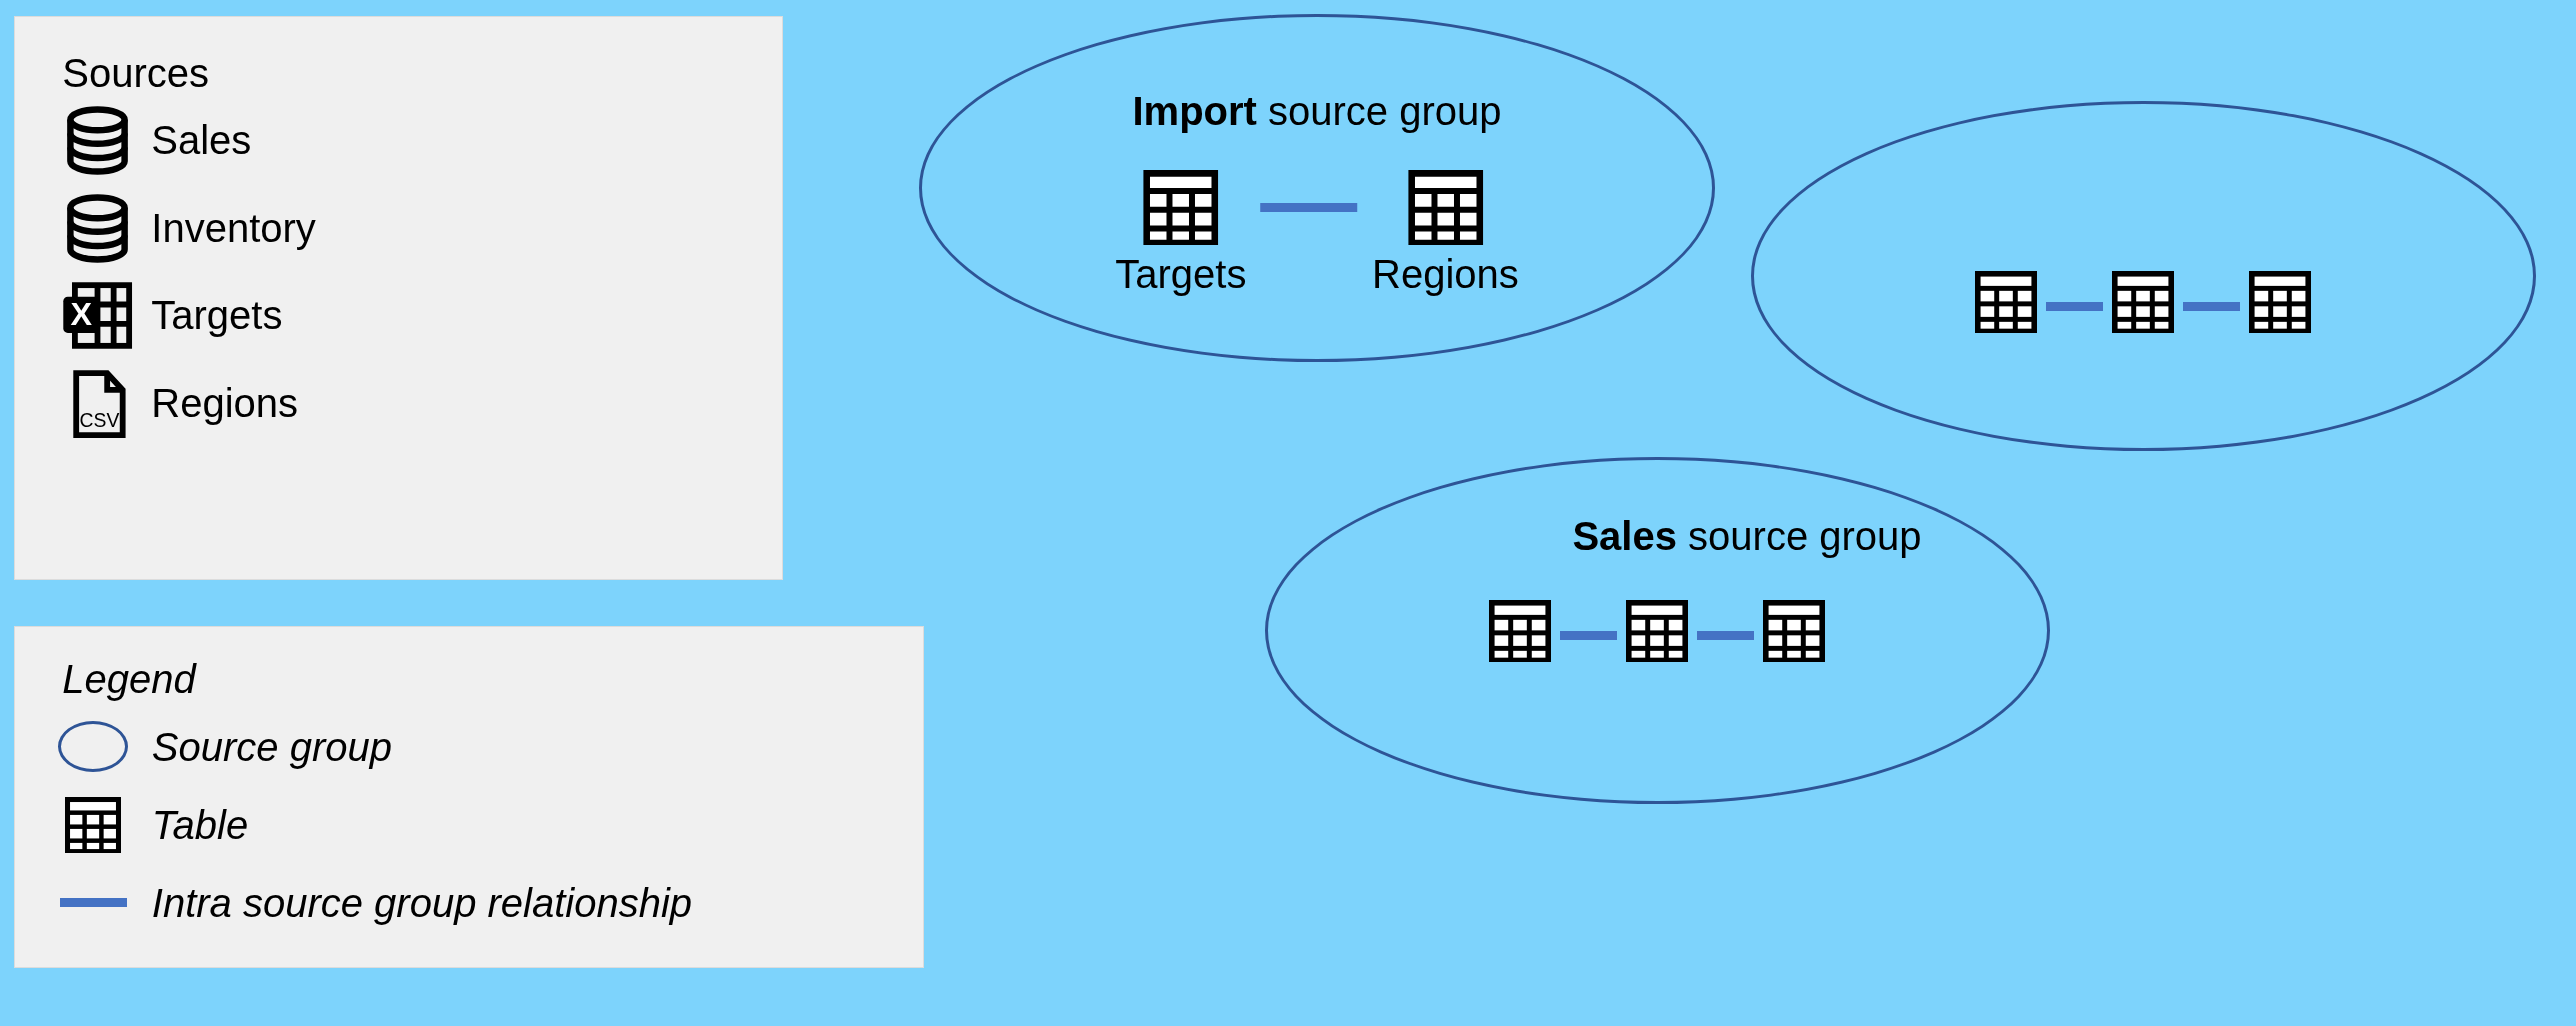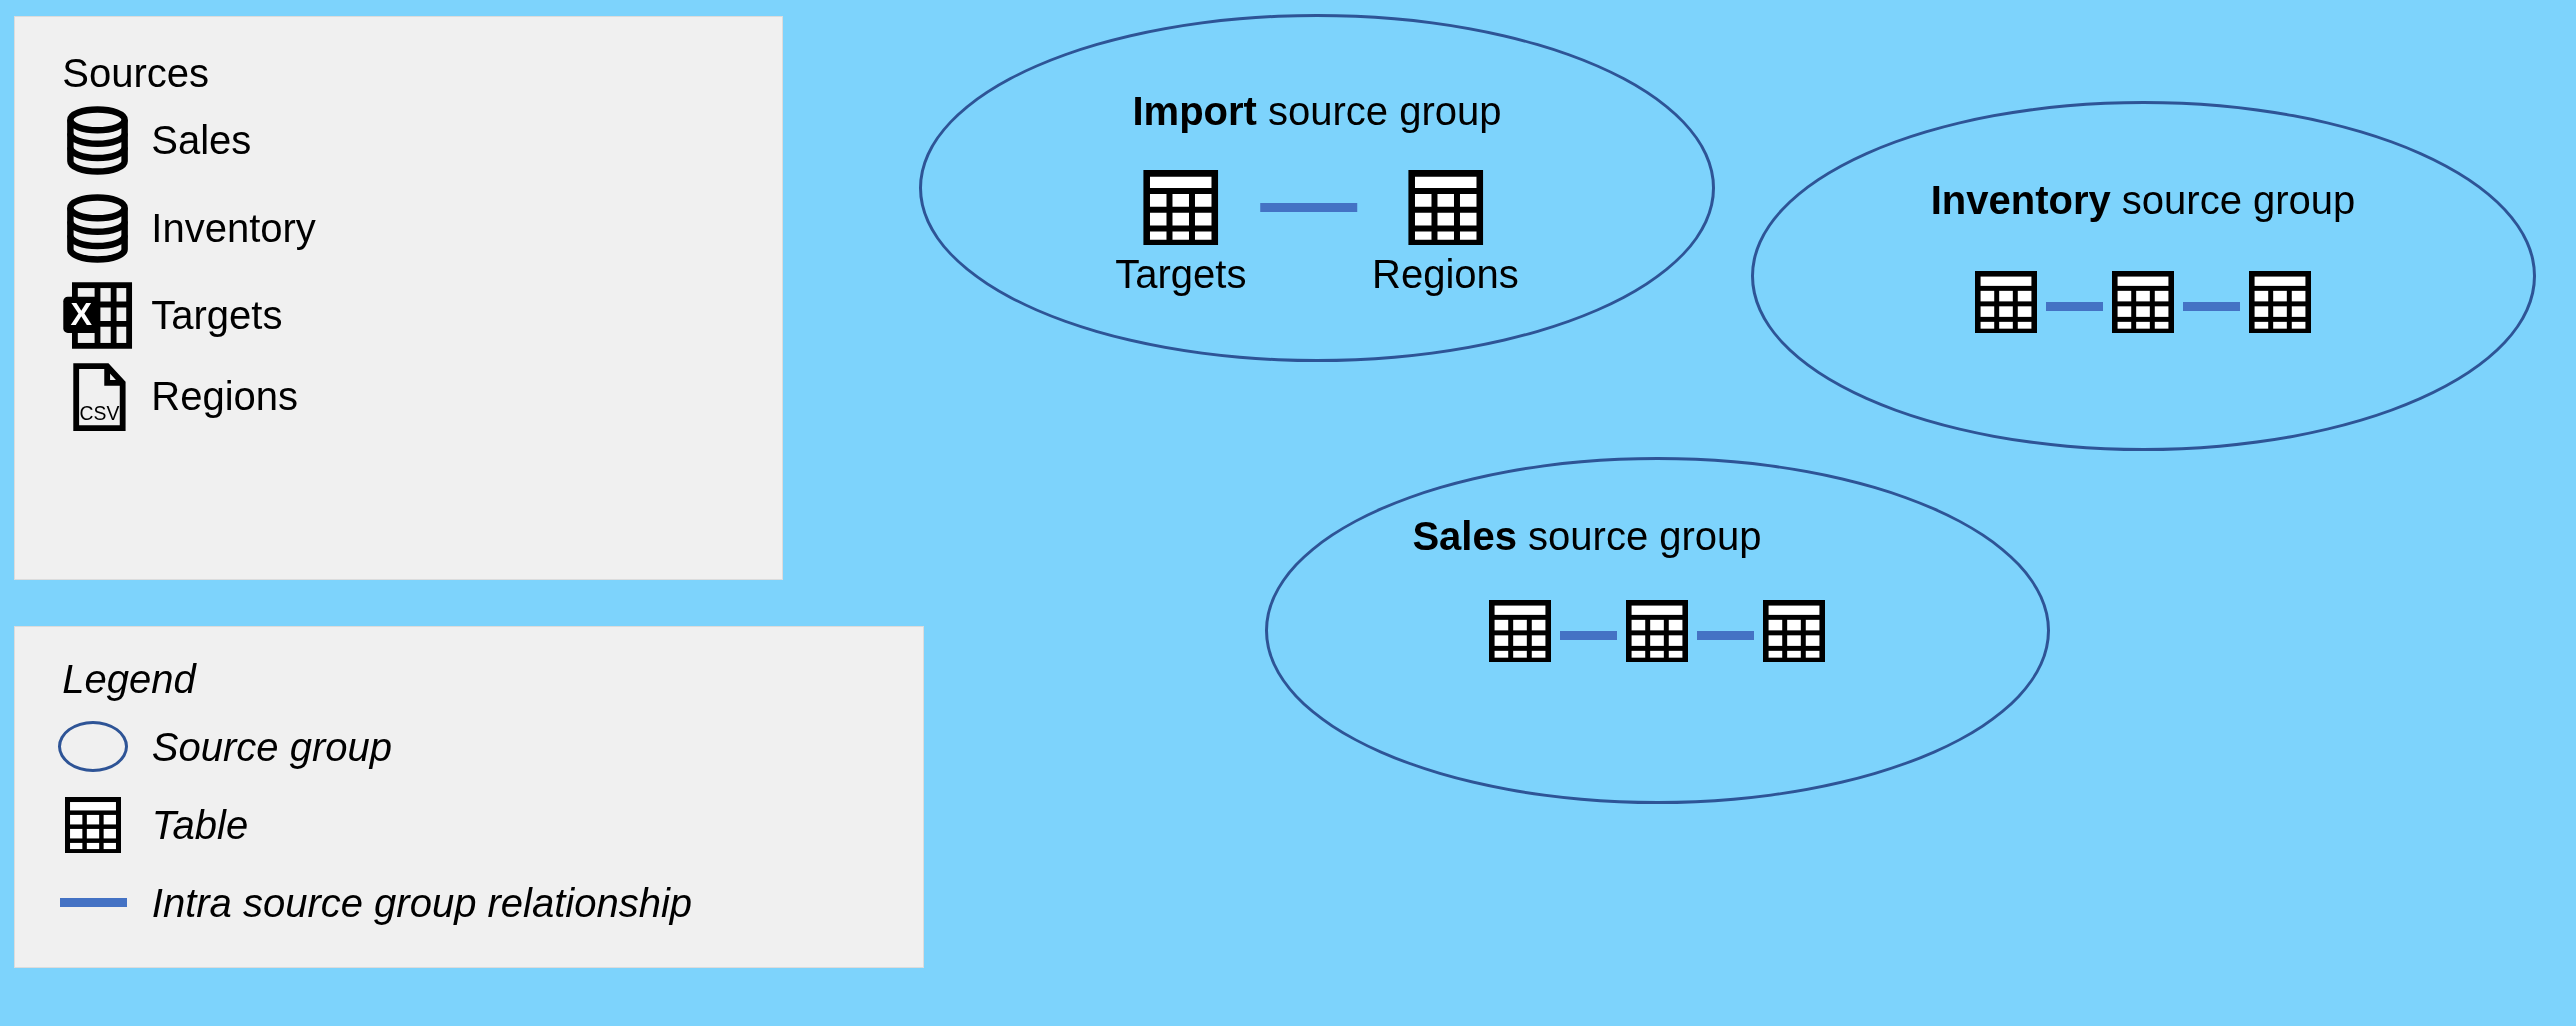--- a/index.html
+++ b/index.html
@@ -197,21 +197,21 @@
           <line x1="55" y1="8" x2="55" y2="102" stroke="#000000" stroke-width="9"></line>
           <line x1="80" y1="8" x2="80" y2="102" stroke="#000000" stroke-width="9"></line>
 
           <rect x="2" y="26" width="56" height="56" rx="7" fill="#000000"></rect>
           <text x="30" y="70" font-family="Liberation Sans, sans-serif" font-size="50" font-weight="bold" fill="#FFFFFF" text-anchor="middle">X</text>
         </svg>
       </span>
       <span class="row-label">Targets</span>
     </div>
 
-    <div class="source-row" style="top:340px;justify-content:center;">
+    <div class="source-row" style="top:347px;justify-content:center;">
       <span class="src-icon-box">
         <svg width="71" height="71" viewBox="0 0 110 110" aria-hidden="true">
           <path d="M22 8 H70 L94 34 V104 H22 Z" fill="none" stroke="#000000" stroke-width="9"></path>
           <path d="M70 8 V34 H94" fill="none" stroke="#000000" stroke-width="9"></path>
           <text x="58" y="92" font-family="Liberation Sans, sans-serif" font-size="30" fill="#000000" text-anchor="middle">CSV</text>
         </svg>
       </span>
       <span class="row-label">Regions</span>
     </div>
   </div>
@@ -293,23 +293,20 @@
           <rect x="9" y="82" width="22" height="11"></rect>
             <rect x="39" y="82" width="22" height="11"></rect>
             <rect x="69" y="82" width="22" height="11"></rect>
         </g>
       </svg>
       <span class="node-label">Regions</span>
     </span>
   </div>
 
   <div class="group-ellipse" id="inventory-ellipse" style="left:1751px; top:101px; width:785px; height:350px;"></div>
-  <div class="group-title" style="left:2143px; top:180px;">
-    <span class="strong">Inventory</span><span> source group</span>
-  </div>
   <div class="table-row" style="left:2143px; top:271px;">
     <span class="table-node">
       <svg class="tbl-icon" width="62" height="62" viewBox="0 0 100 100" aria-hidden="true">
         <rect x="0" y="0" width="100" height="100" fill="#000000"></rect>
         <rect x="9" y="9" width="82" height="15" fill="#FFFFFF"></rect>
         <g fill="#FFFFFF">
           <rect x="9" y="32" width="22" height="17"></rect>
             <rect x="39" y="32" width="22" height="17"></rect>
             <rect x="69" y="32" width="22" height="17"></rect>
           <rect x="9" y="57" width="22" height="17"></rect>
@@ -356,21 +353,21 @@
           <rect x="9" y="82" width="22" height="11"></rect>
             <rect x="39" y="82" width="22" height="11"></rect>
             <rect x="69" y="82" width="22" height="11"></rect>
         </g>
       </svg>
       <span class="node-label"></span>
     </span>
   </div>
 
   <div class="group-ellipse" id="sales-ellipse" style="left:1265px; top:457px; width:785px; height:347px;"></div>
-  <div class="group-title" style="left:1587px; top:516px;text-align:right;">
+  <div class="group-title" style="left:1747px; top:516px;text-align:right;">
     <span class="strong">Sales</span><span> source group</span>
   </div>
   <div class="table-row" style="left:1657px; top:600px;">
     <span class="table-node">
       <svg class="tbl-icon" width="62" height="62" viewBox="0 0 100 100" aria-hidden="true">
         <rect x="0" y="0" width="100" height="100" fill="#000000"></rect>
         <rect x="9" y="9" width="82" height="15" fill="#FFFFFF"></rect>
         <g fill="#FFFFFF">
           <rect x="9" y="32" width="22" height="17"></rect>
             <rect x="39" y="32" width="22" height="17"></rect>

